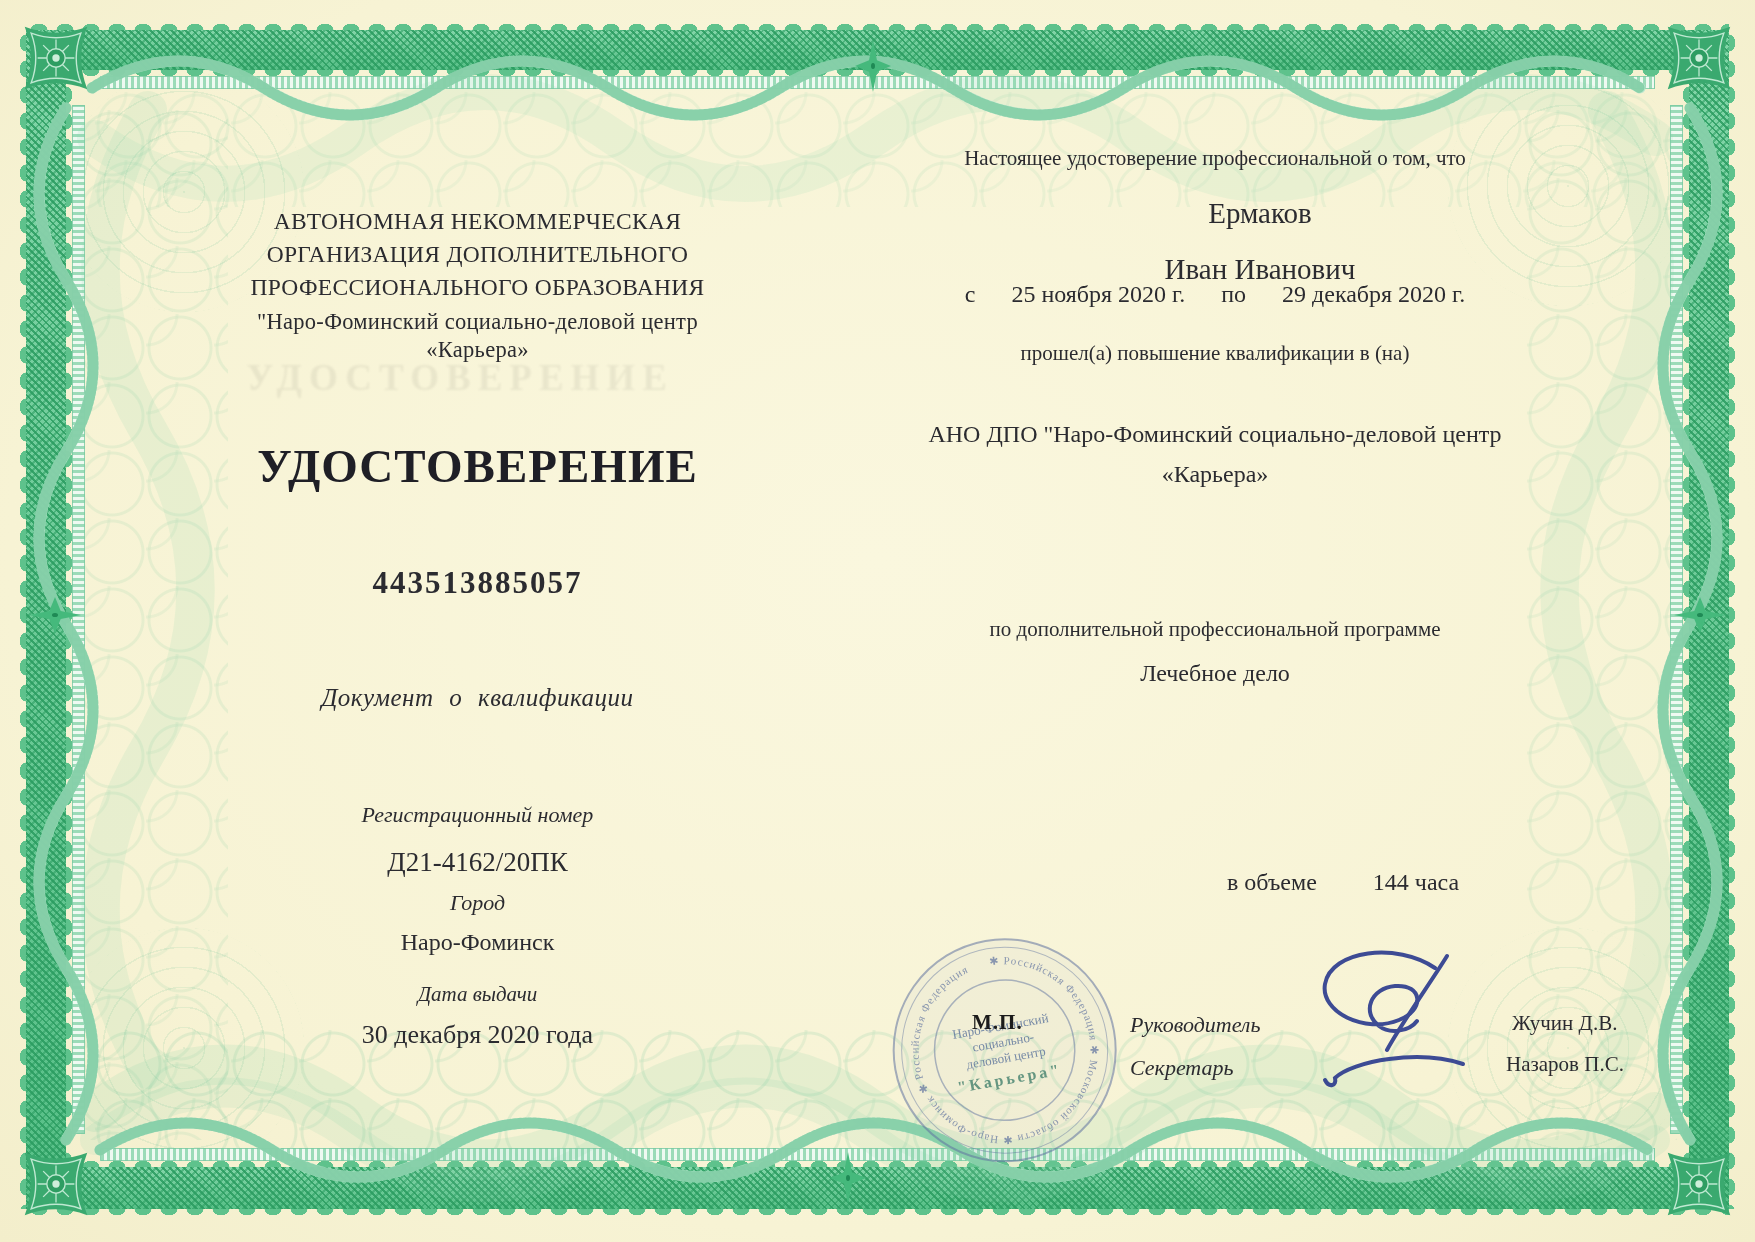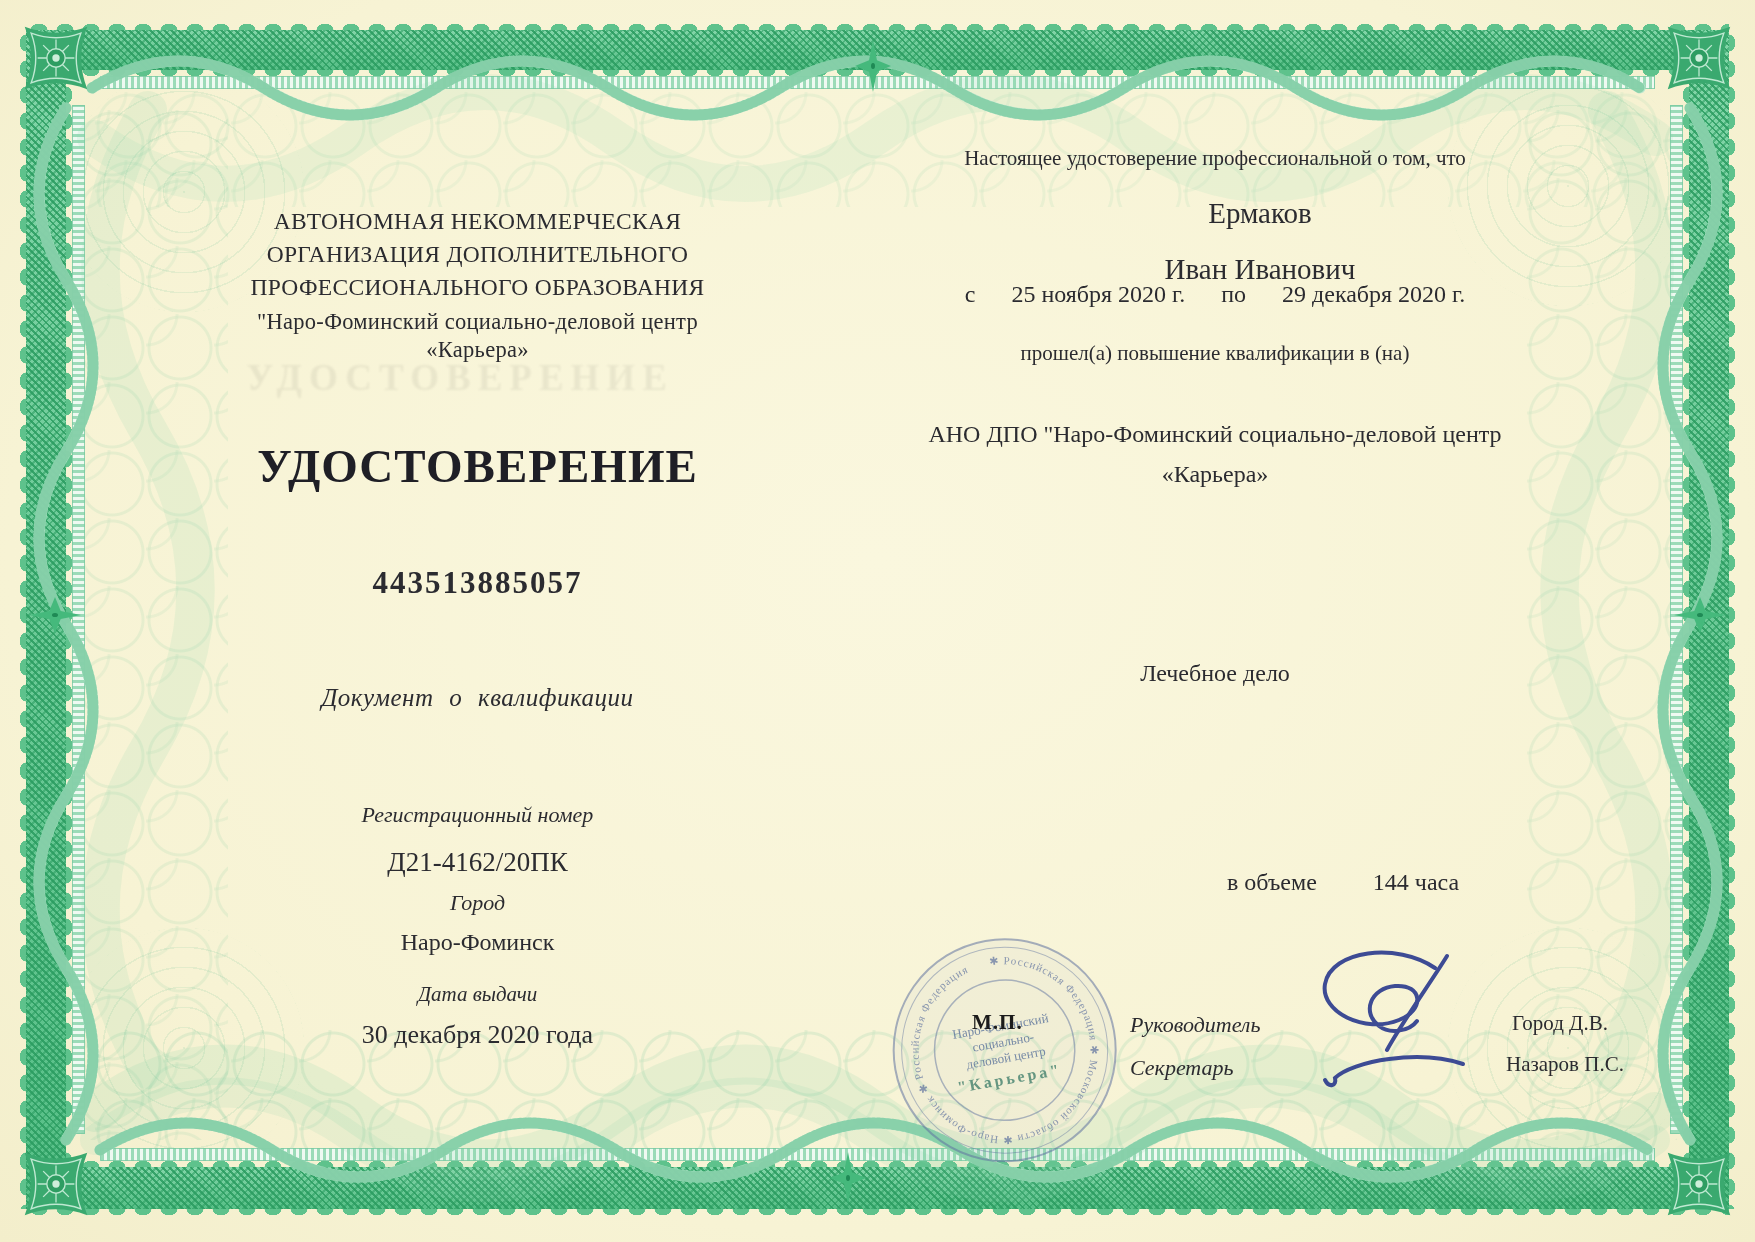--- a/index.html
+++ b/index.html
@@ -217,29 +217,30 @@
   <div class="t rcol dates">
     <span>с</span>
     <span>25 ноября 2020 г.</span>
     <span>по</span>
     <span>29 декабря 2020 г.</span>
   </div>
 
   <div class="t rcol passed">прошел(а) повышение квалификации в (на)</div>
   <div class="t rcol orgline1">АНО ДПО "Наро-Фоминский социально-деловой центр</div>
   <div class="t rcol orgline2">«Карьера»</div>
+  <div class="t rcol proglabel">по дополнительной профессиональной программе</div>
   <div class="t rcol prog">Лечебное дело</div>
 
   <div class="t volume">
     <span>в объеме</span><span class="val">144 часа</span>
   </div>
 
   <div class="t headlabel ital">Руководитель</div>
   <div class="t seclabel ital">Секретарь</div>
-  <div class="t headname">Город Д.В.</div>
+  <div class="t headname">Жучин Д.В.</div>
   <div class="t secname">Назаров П.С.</div>
 
   <div class="seal">
     <svg width="240" height="232" viewBox="0 0 240 232">
       <circle cx="119" cy="114" r="111" fill="rgba(115,145,185,0.05)" stroke="rgba(96,115,160,0.55)" stroke-width="2"></circle>
       <circle cx="119" cy="114" r="103" fill="none" stroke="rgba(96,115,160,0.45)" stroke-width="1"></circle>
       <circle cx="119" cy="114" r="70" fill="none" stroke="rgba(96,115,160,0.5)" stroke-width="1.5"></circle>
       <path id="sealring" d="M119,28 a86,86 0 1,1 -0.2,0" fill="none"></path>
       <text font-size="11" letter-spacing="1" fill="rgba(96,115,160,0.72)" font-family="Liberation Serif, DejaVu Serif, serif">
         <textPath href="#sealring">✱ Российская Федерация ✱ Московской области ✱ Наро-Фоминск ✱ Российская Федерация</textPath>

